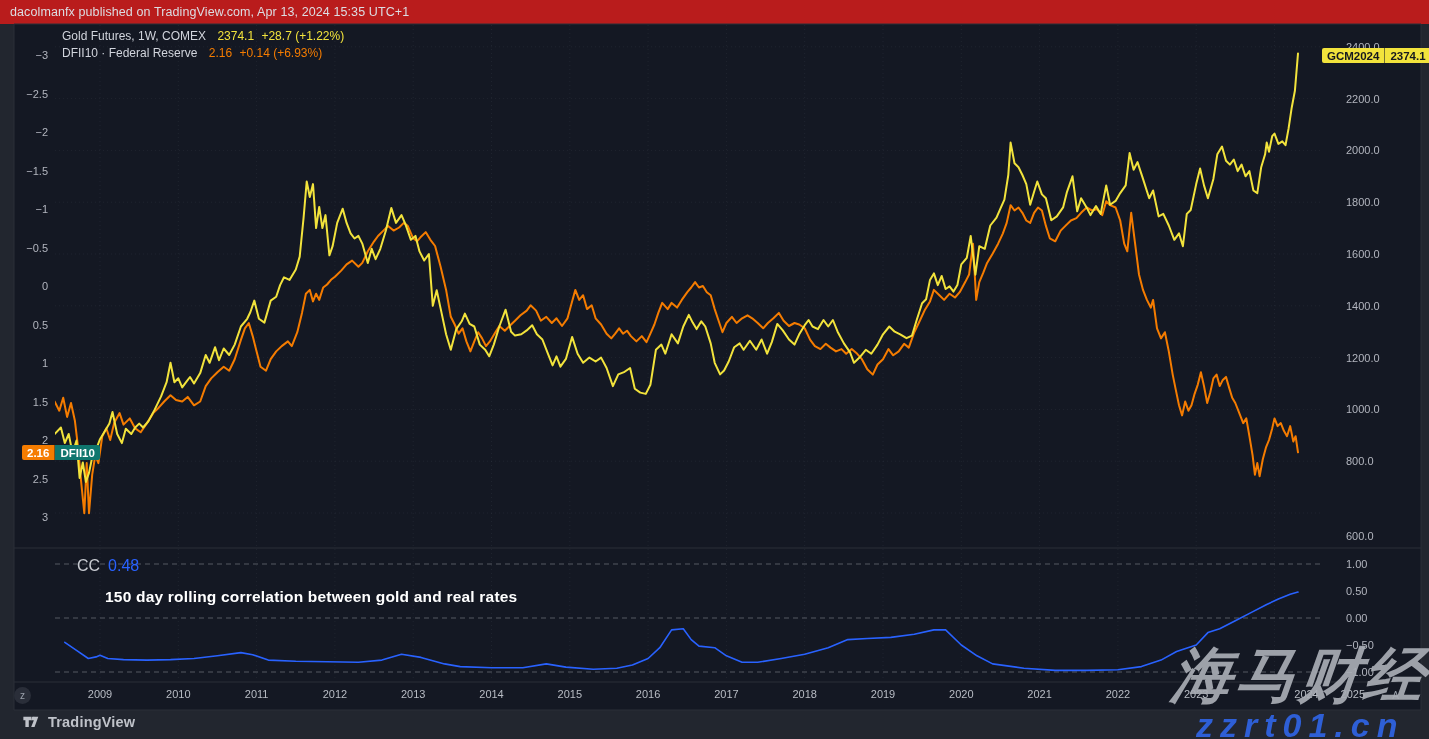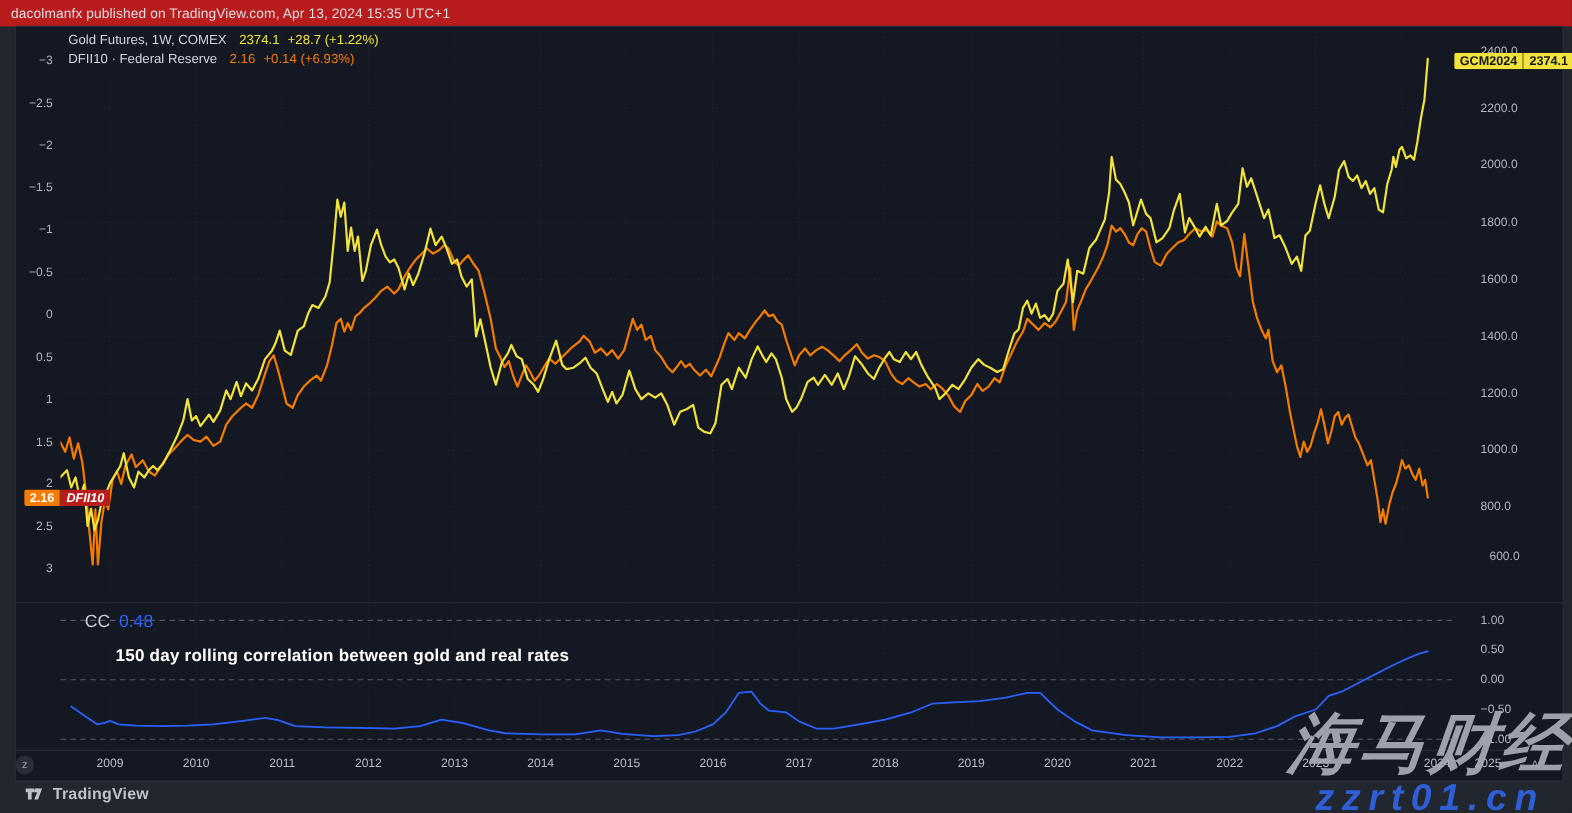--- a/index.html
+++ b/index.html
@@ -20,21 +20,21 @@
   .row2 .vals{}
   .badge{position:absolute;width:17px;height:17px;border-radius:50%;background:#2a2e39;color:#9aa0aa;
     font-size:10px;display:flex;align-items:center;justify-content:center;}
   .pricebox{position:absolute;display:flex;font-size:11.5px;font-weight:bold;border-radius:2px;overflow:hidden;}
   .pricebox span{padding:1.5px 5px;display:block;}
   .gcm{left:1322px;top:48px;}
   .gcm .name{background:#F2E33C;color:#15181f;border-right:1px solid rgba(20,24,35,.55);}
   .gcm .val{background:#F2E33C;color:#15181f;}
   .dfii{left:22px;top:445px;}
   .dfii .val{background:#F57C00;color:#fff;border-right:1px solid rgba(20,24,35,.45);}
-  .dfii .name{background:#b91c1c;color:#fff;font-style:italic;}
+  .dfii .name{background:#0f766e;color:#fff;}
   .ccrow{position:absolute;left:77px;top:557px;font-size:16px;white-space:nowrap;text-align:center;}
   .ccrow .ccname{color:#c9ccd2;margin-right:8px;}
   .ccrow .ccval{color:#2962FF;}
   .cctitle{position:absolute;left:105px;top:588px;font-size:15.5px;font-weight:bold;color:#fff;letter-spacing:.2px;}
   .wm-cn{position:absolute;left:1172px;top:636px;font-size:60px;font-weight:bold;font-style:italic;
     color:#a9adb5;opacity:.92;letter-spacing:4px;transform:skewX(-6deg);white-space:nowrap;z-index:9;
     font-family:"DejaVu Sans",sans-serif;}
   .wm-url{position:absolute;left:1196px;top:706px;font-size:34px;font-weight:bold;font-style:italic;
     color:#2E5FD6;letter-spacing:7px;white-space:nowrap;z-index:9;}
   .footer{position:absolute;left:22px;top:712px;display:flex;align-items:center;gap:7px;}
@@ -116,21 +116,21 @@
       <div class="lbl tick-left" style="left: 8px; top: 511px;">3</div>
       <div class="lbl tick-right" style="left: 1346px; top: 40.8px;">2400.0</div>
       <div class="lbl tick-right" style="left: 1346px; top: 92.6px;">2200.0</div>
       <div class="lbl tick-right" style="left: 1346px; top: 144.4px;">2000.0</div>
       <div class="lbl tick-right" style="left: 1346px; top: 196.2px;">1800.0</div>
       <div class="lbl tick-right" style="left: 1346px; top: 248px;">1600.0</div>
       <div class="lbl tick-right" style="left: 1346px; top: 299.8px;">1400.0</div>
       <div class="lbl tick-right" style="left: 1346px; top: 351.6px;">1200.0</div>
       <div class="lbl tick-right" style="left: 1346px; top: 403.4px;">1000.0</div>
       <div class="lbl tick-right" style="left: 1346px; top: 455.2px;">800.0</div>
-      <div class="lbl tick-right" style="left: 1346px; top: 500px; margin-left: 8px;">600.0</div>
+      <div class="lbl tick-right" style="left: 1346px; top: 530px;">600.0</div>
       <div class="lbl tick-cc" style="left: 1346px; top: 558px;">1.00</div>
       <div class="lbl tick-cc" style="left: 1346px; top: 585px;">0.50</div>
       <div class="lbl tick-cc" style="left: 1346px; top: 612px;">0.00</div>
       <div class="lbl tick-cc" style="left: 1346px; top: 639px;">−0.50</div>
       <div class="lbl tick-cc" style="left: 1346px; top: 666px;">−1.00</div>
       <div class="lbl year" style="left: 100px; top: 688px;">2009</div>
       <div class="lbl year" style="left: 178.3px; top: 688px;">2010</div>
       <div class="lbl year" style="left: 256.6px; top: 688px;">2011</div>
       <div class="lbl year" style="left: 334.9px; top: 688px;">2012</div>
       <div class="lbl year" style="left: 413.2px; top: 688px;">2013</div>

